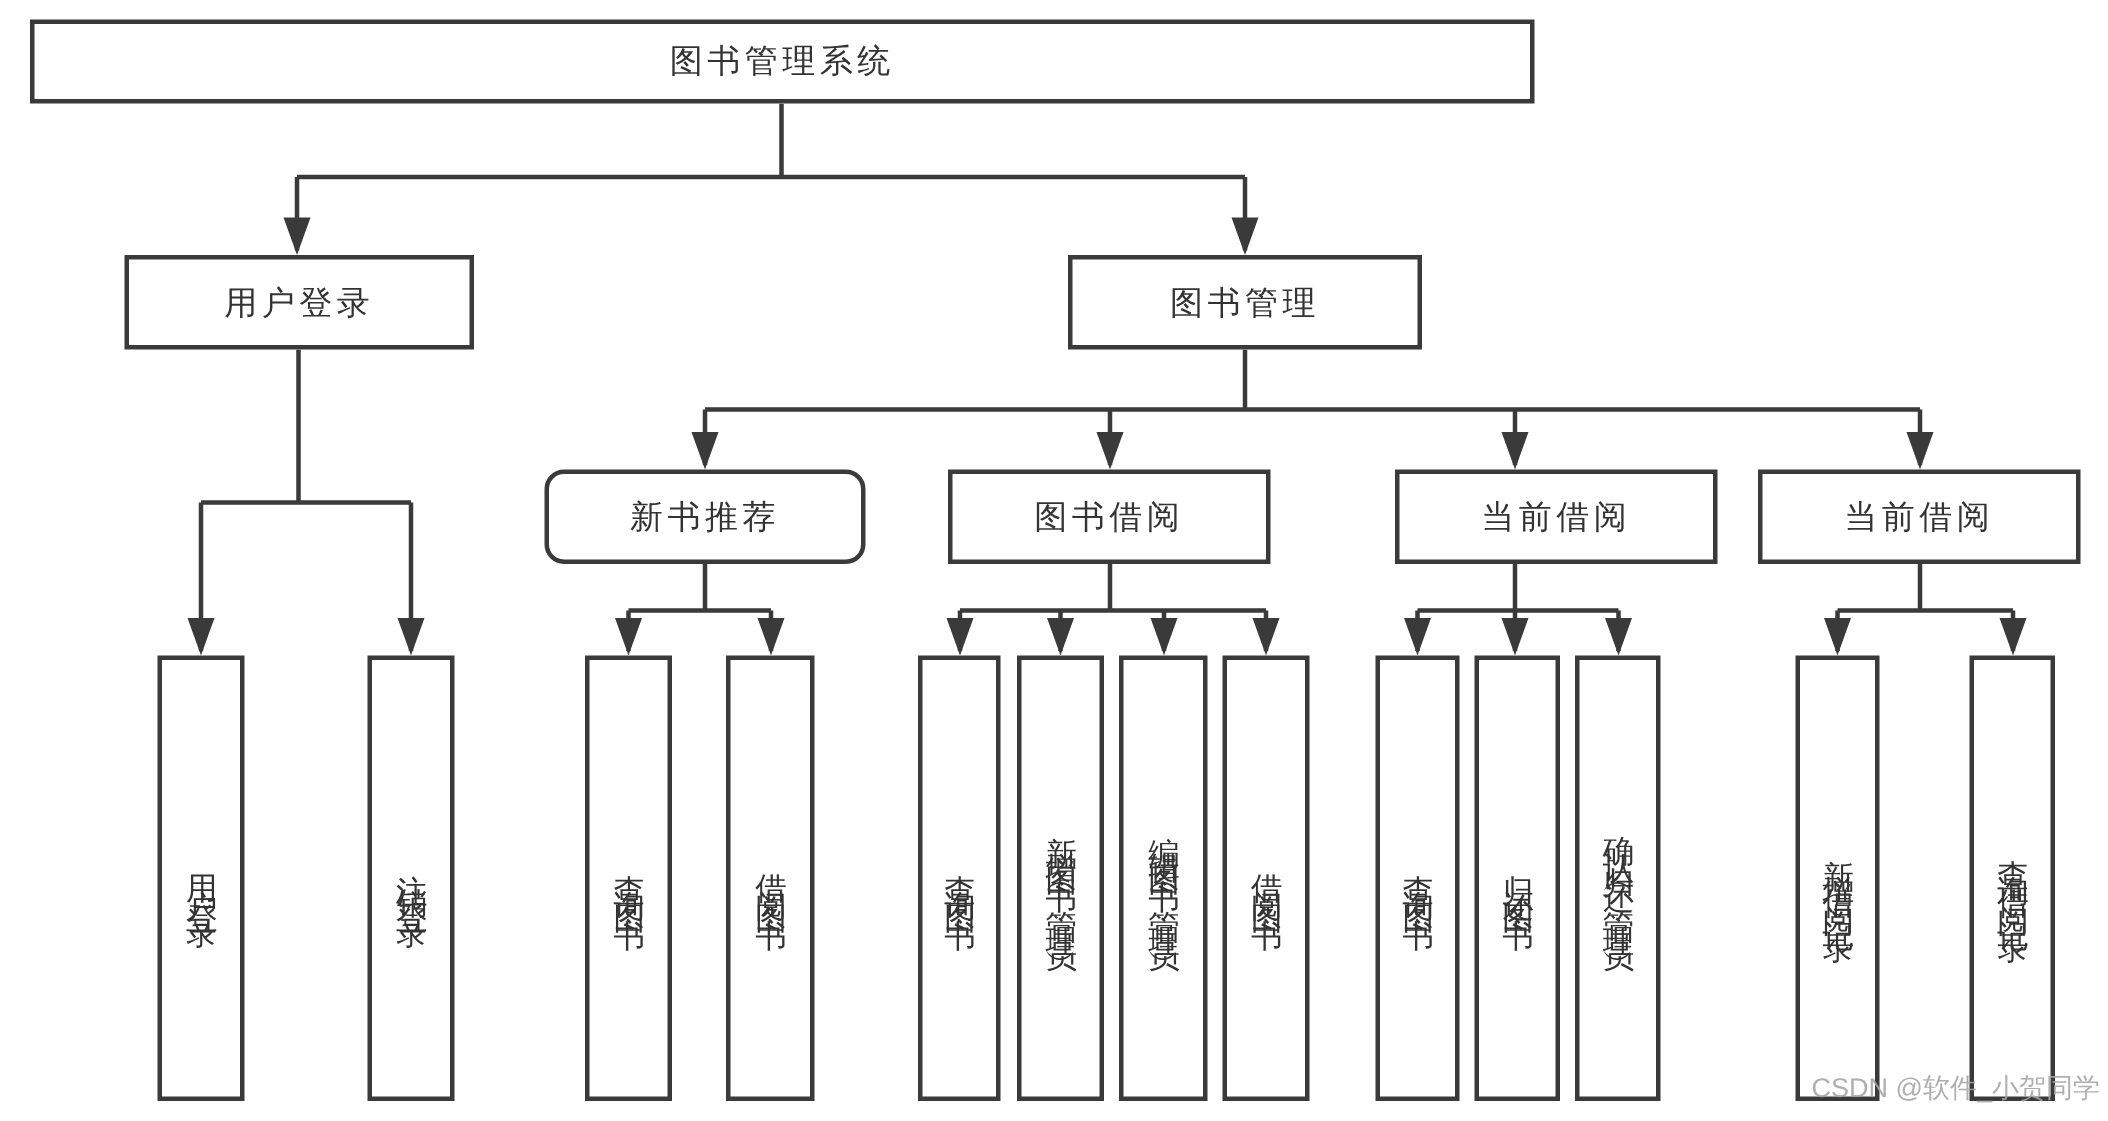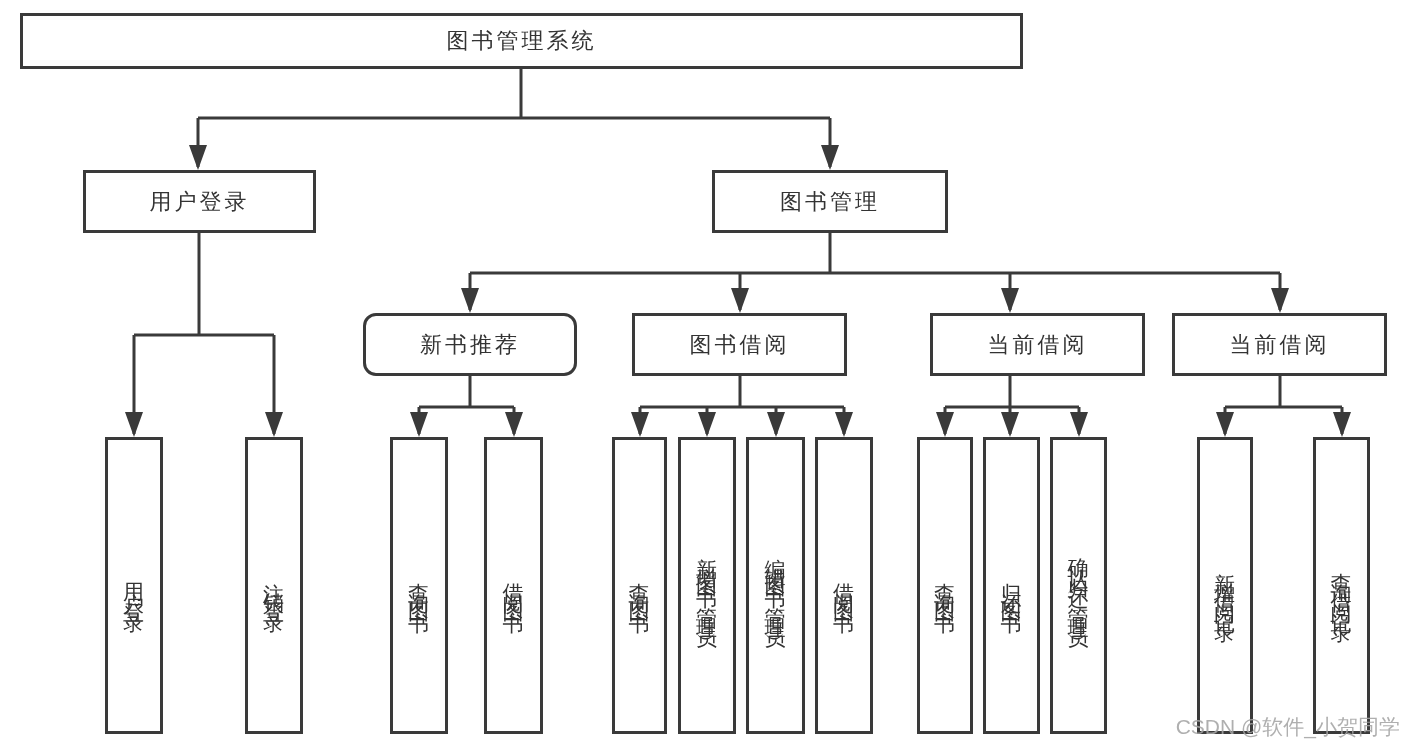--- a/index.html
+++ b/index.html
@@ -36,21 +36,21 @@
   }
   .vbox span{
     writing-mode:vertical-rl;
     font-size:21px;
     letter-spacing:10px;
     line-height:1;
   }
   .watermark{
     position:absolute;
     right:5px;top:713px;
-    font-size:21px;
+    font-size:18px;
     color:var(--watermark);
     opacity:.88;
     z-index:10;
     white-space:nowrap;
   }
 </style>
 </head>
 <body>
 
 <div class="canvas">

